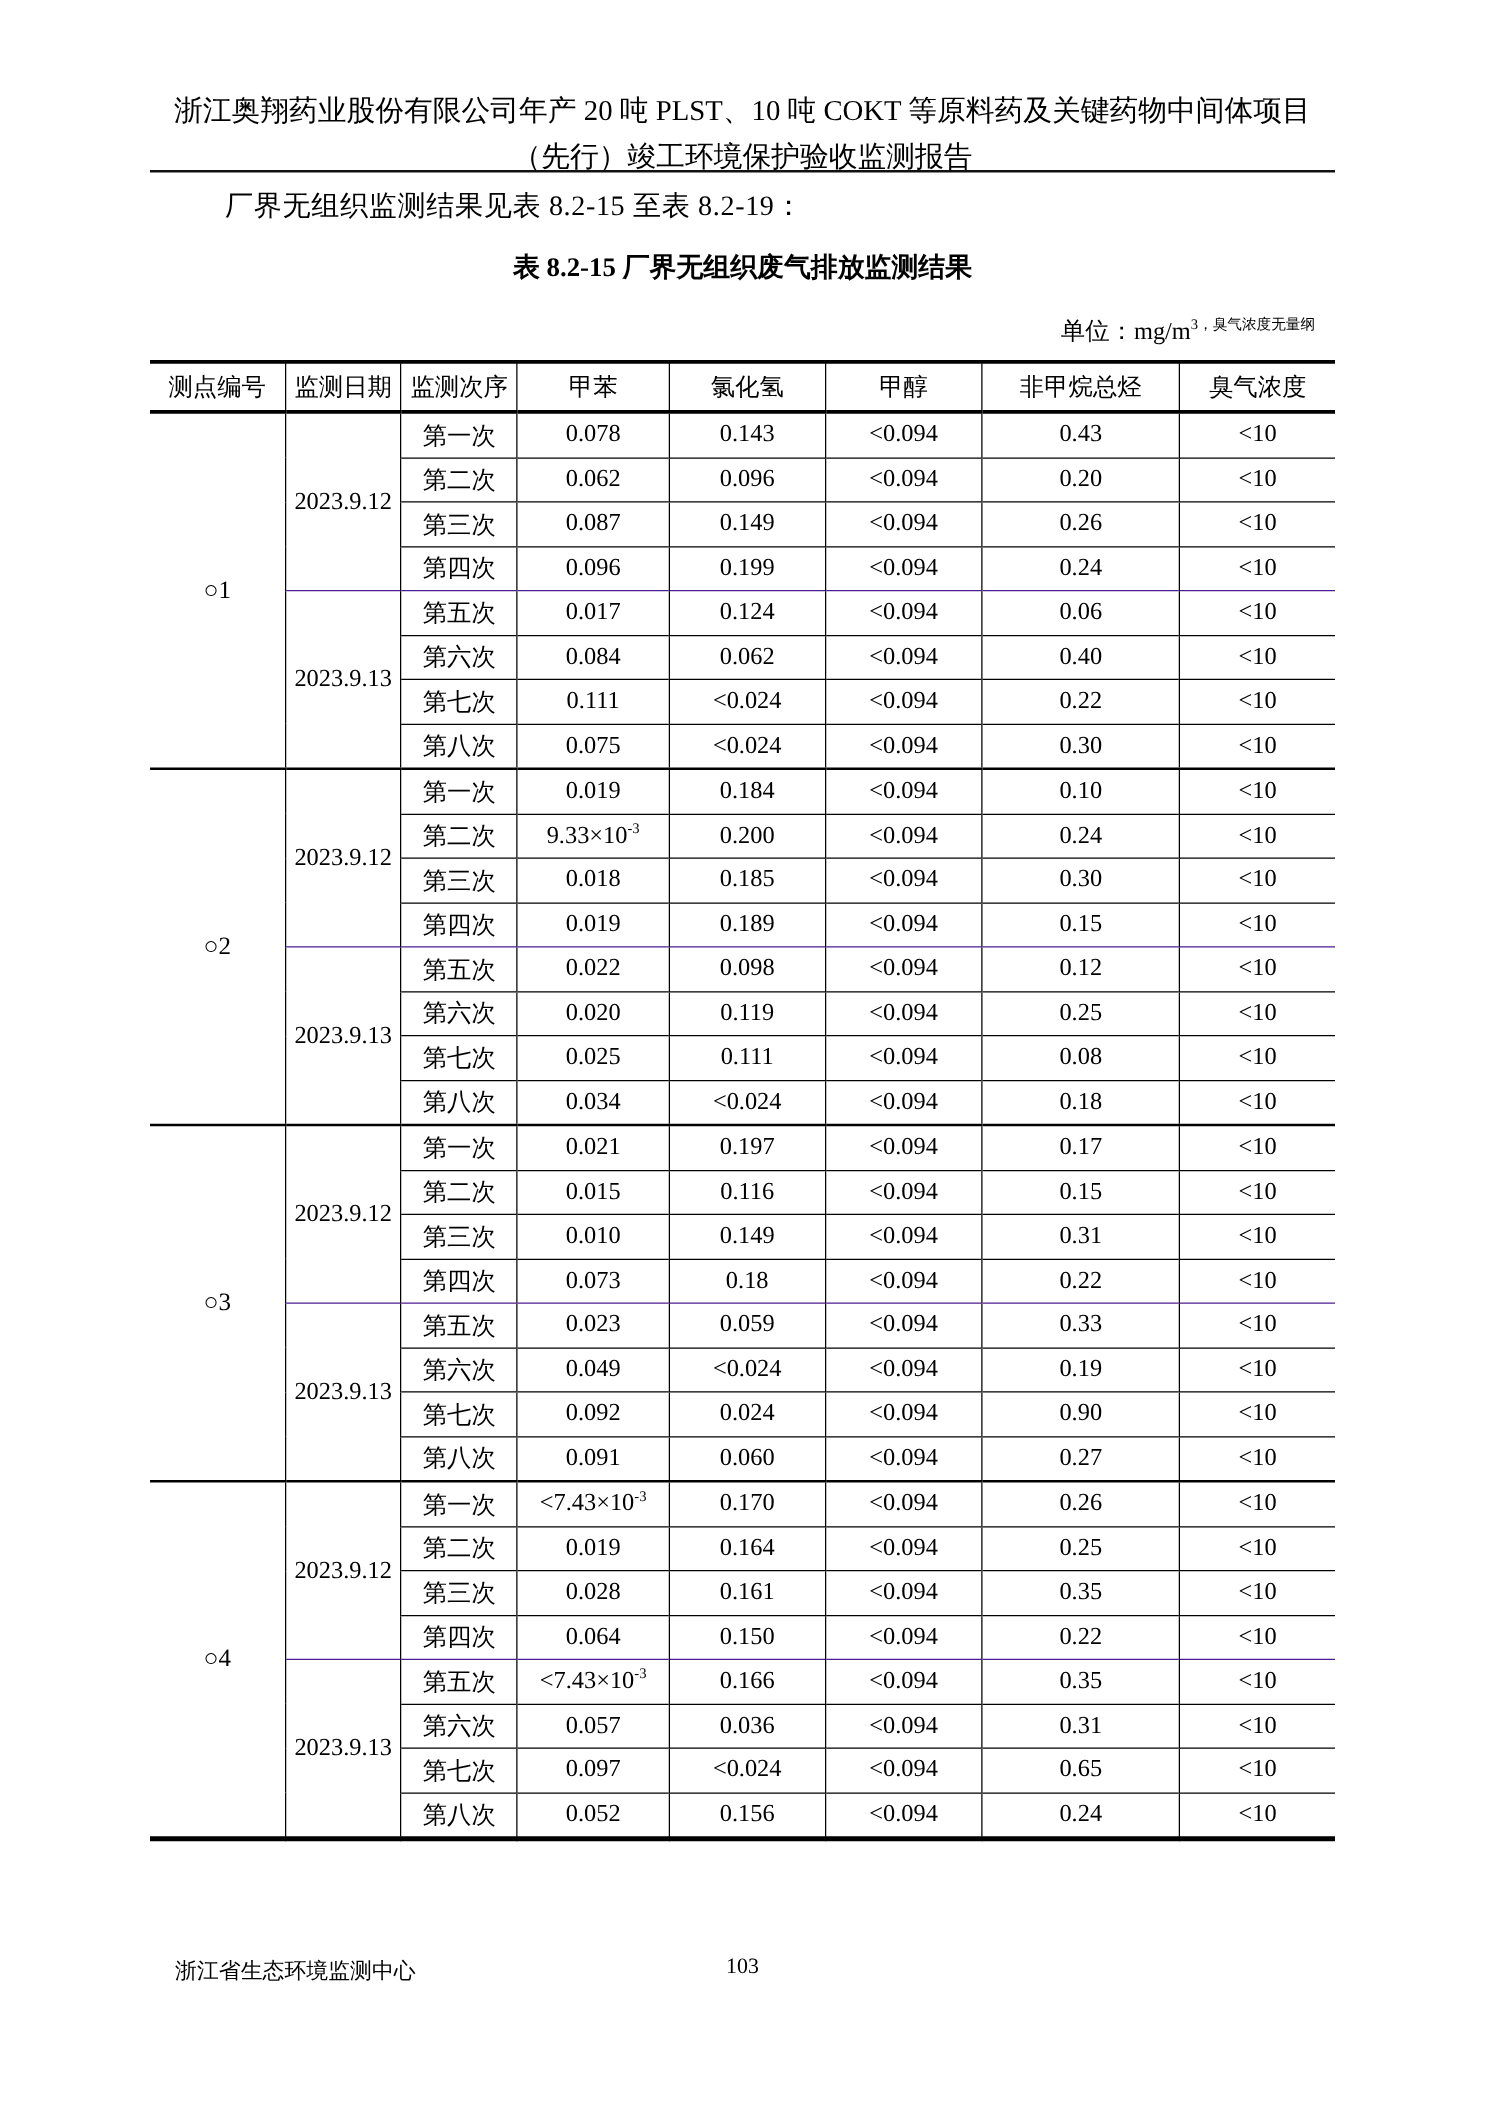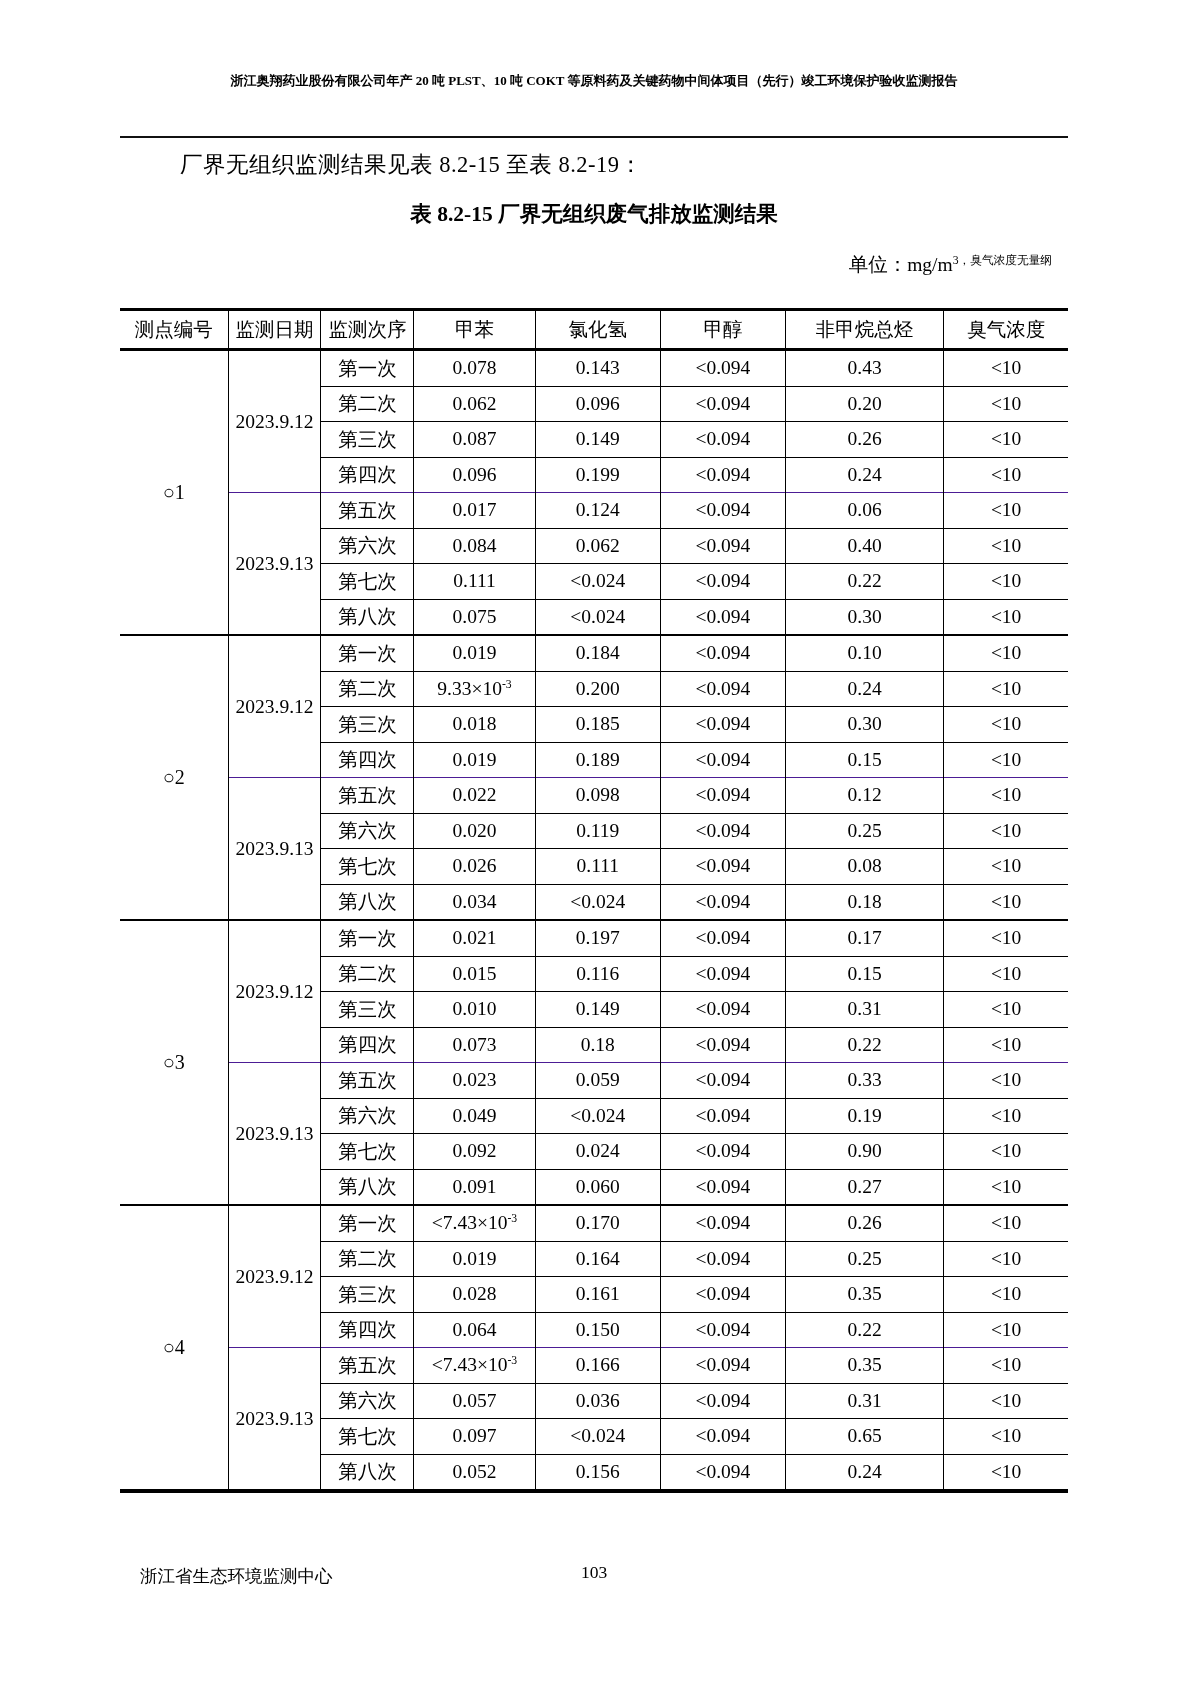--- a/index.html
+++ b/index.html
@@ -7,23 +7,22 @@
     width: 1190px; height: 1683px;
     position: relative;
     font-family: "Liberation Serif", "DejaVu Serif", serif;
     color: #000;
     overflow: hidden;
   }
   .content { position: absolute; left: 120px; width: 948px; }
   .page-header {
     top: 70px;
     text-align: center;
-    font-size: 13px;
+    font-size: 23px;
     line-height: 1.62;
-    font-weight: bold;
   }
   .header-rule { top: 136px; height: 0; border-top: 2px solid #111; }
   .intro {
     top: 149px;
     font-size: 22.5px;
     text-indent: 60px;
     letter-spacing: 0.5px;
   }
   .table-title {
     top: 199px;
@@ -40,21 +39,20 @@
     box-sizing: border-box;
   }
   table.report {
     position: absolute;
     top: 288px; left: 120px;
     width: 948px;
     border-collapse: collapse;
     table-layout: fixed;
     border-top: 3px solid #000;
     border-bottom: 4px solid #000;
-    margin-top: 20px;
   }
   th, td {
     text-align: center;
     vertical-align: middle;
     font-weight: normal;
     padding: 0;
   }
   thead th {
     height: 37px;
     font-size: 19.5px;
@@ -217,21 +215,21 @@
       <tr class="sep-run">
         <td class="run-cell">第六次</td>
         <td class="value-cell">0.020</td>
         <td class="value-cell">0.119</td>
         <td class="value-cell">&lt;0.094</td>
         <td class="value-cell">0.25</td>
         <td class="value-cell">&lt;10</td>
       </tr>
       <tr class="sep-run">
         <td class="run-cell">第七次</td>
-        <td class="value-cell">0.026</td>
+        <td class="value-cell">0.025</td>
         <td class="value-cell">0.111</td>
         <td class="value-cell">&lt;0.094</td>
         <td class="value-cell">0.08</td>
         <td class="value-cell">&lt;10</td>
       </tr>
       <tr class="sep-run">
         <td class="run-cell">第八次</td>
         <td class="value-cell">0.034</td>
         <td class="value-cell">&lt;0.024</td>
         <td class="value-cell">&lt;0.094</td>

